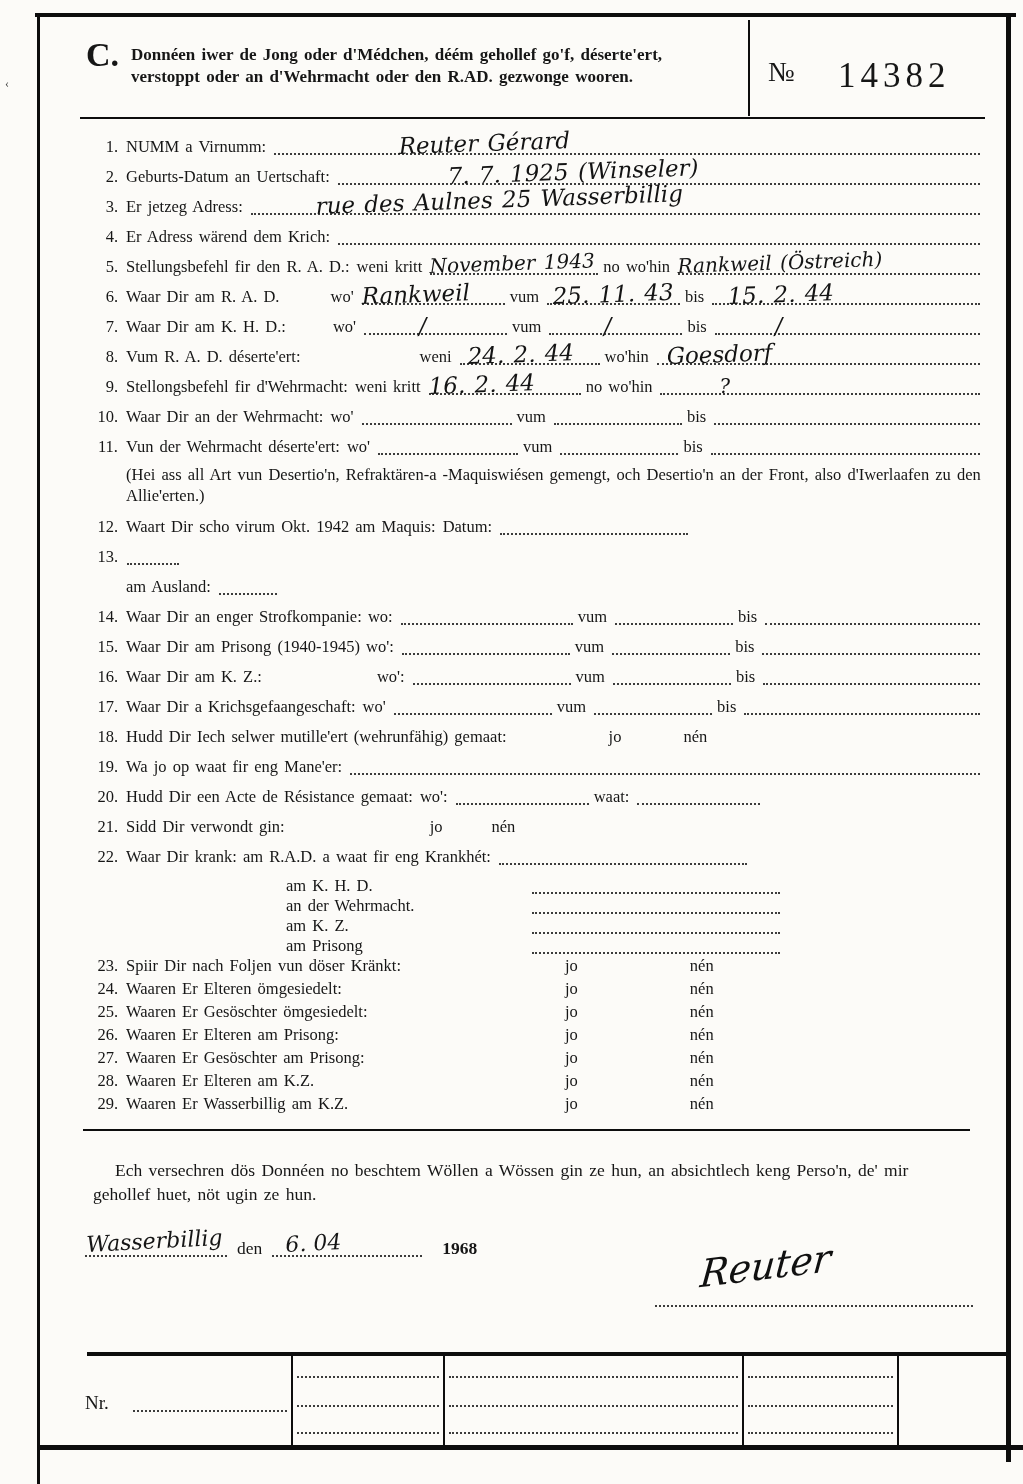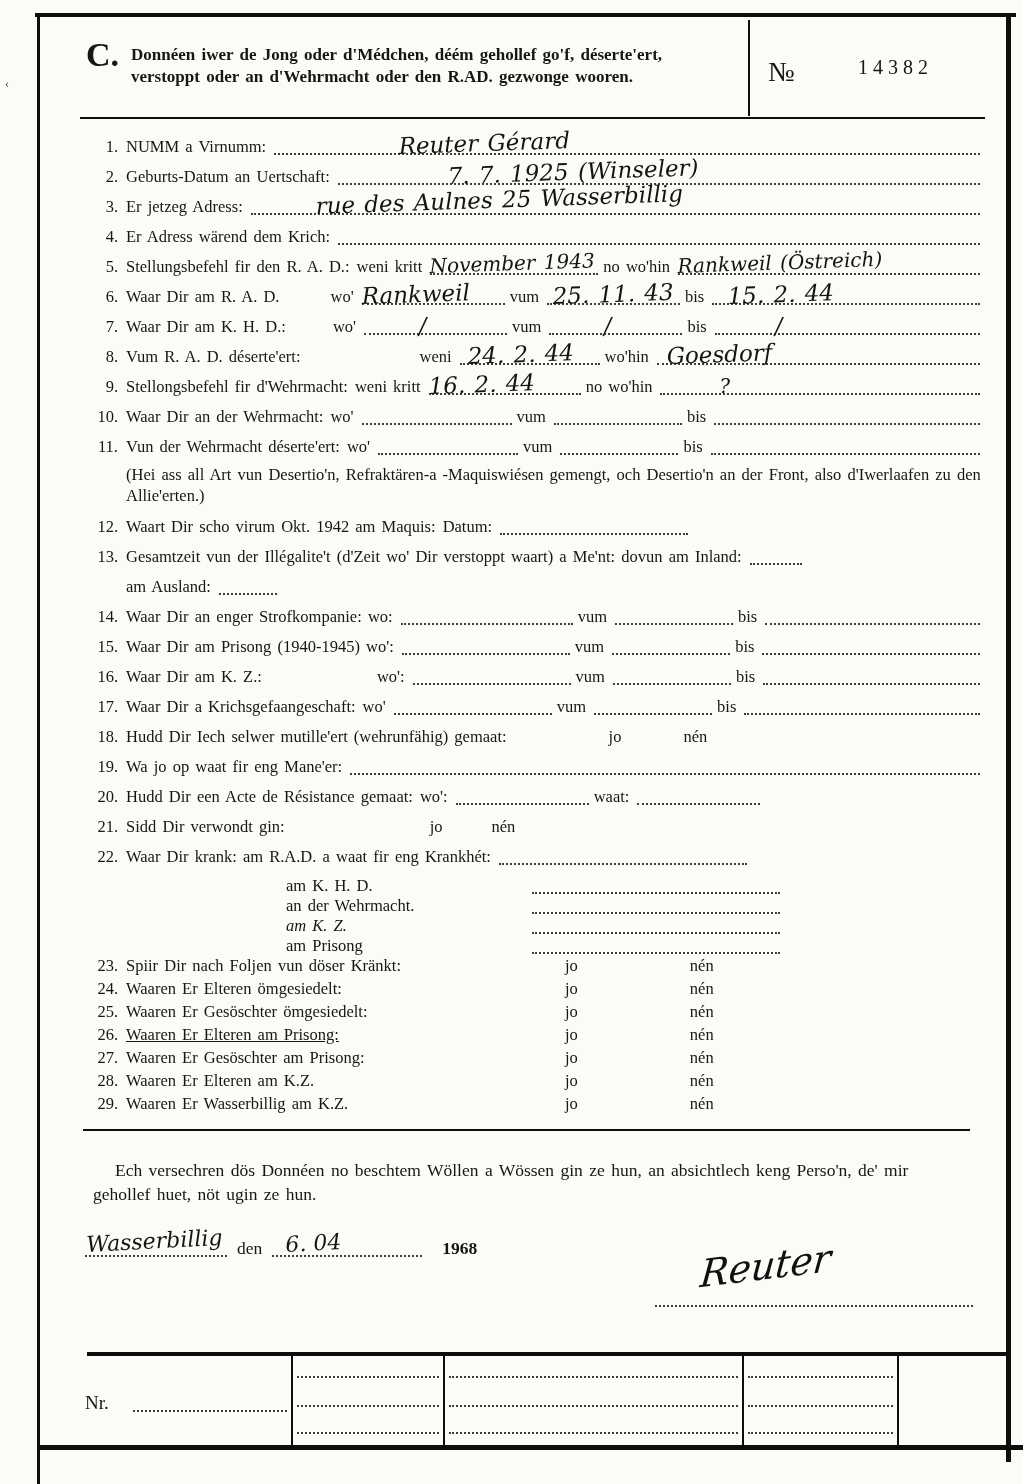--- a/index.html
+++ b/index.html
@@ -8,21 +8,21 @@
     background:#fcfbf8; color:#161616; overflow:hidden;
     font-family:"Liberation Serif", serif;
   }
   
   .ln{position:absolute; background:#0d0d0d;}
   .dotline{position:absolute; border-bottom:2px dotted #3c3c3c; height:0;}
   
   .hdr-letter{position:absolute; left:86px; top:36px; font-size:34px; font-weight:bold;}
   .hdr-desc{position:absolute; left:131px; top:44px; width:600px; font-size:17px; font-weight:bold; line-height:22px; word-spacing:2px;}
   .hdr-no{position:absolute; left:768px; top:56px; font-size:28px;}
-  .hdr-noval{position:absolute; left:858px; top:56px; font-size:20px; letter-spacing:5px;}
+  .hdr-noval{position:absolute; left:838px; top:56px; font-size:35px; letter-spacing:5px;}
   
   .rows{position:absolute; left:85px; top:136px; width:900px;}
   .row{display:flex; align-items:baseline; margin-bottom:9px; font-size:16.5px; line-height:21px; white-space:nowrap; word-spacing:2px;}
   .row.compact{margin-bottom:2.5px; line-height:20.5px;}
   .row.sub{margin-bottom:0; line-height:20px;}
   .num{flex:none; width:33px; text-align:right; padding-right:8px;}
   .lbl{flex:none; padding-right:7px;}
   .spc{flex:none;}
   .fld{flex:none; position:relative; align-self:flex-end; height:15px; margin:0 5px 2px 1px; border-bottom:2px dotted #3c3c3c;}
   .fld.grow{flex:1 1 auto;}
@@ -184,21 +184,20 @@
       </div>
       <div class="note">(Hei ass all Art vun Desertio'n, Refraktären-a -Maquiswiésen gemengt, och Desertio'n an der Front, also d'Iwerlaafen zu den Allie'erten.)</div>
       <div class="row">
         <span class="num">12.</span>
         <span class="lbl">Waart Dir scho virum Okt. 1942 am Maquis:</span>
         <span class="lbl">Datum:</span>
         <span class="fld" style="width: 188px;"></span>
       </div>
       <div class="row">
         <span class="num">13.</span>
-        <span class="lbl">Gesamtzeit vun der Illégalite't (d'Zeit wo' Dir verstoppt waart) a Me'nt: dovun am Inland:</span>
         <span class="fld" style="width: 52px;"></span>
       </div>
       <div class="row">
         <span class="num"></span>
         <span class="lbl">am Ausland:</span>
         <span class="fld" style="width: 58px;"></span>
       </div>
       <div class="row">
         <span class="num">14.</span>
         <span class="lbl">Waar Dir an enger Strofkompanie: wo:</span>
@@ -280,21 +279,21 @@
       </div>
       <div class="row sub">
         <span class="num"></span>
         <span class="spc" style="width: 160px;"></span>
         <span class="lbl" style="width: 238px; flex: 0 0 auto;">an der Wehrmacht.</span>
         <span class="fld" style="width: 248px;"></span>
       </div>
       <div class="row sub">
         <span class="num"></span>
         <span class="spc" style="width: 160px;"></span>
-        <span class="lbl" style="width: 238px; flex: 0 0 auto; font-style: italic;">am K. Z.</span>
+        <span class="lbl" style="width: 238px; flex: 0 0 auto;">am K. Z.</span>
         <span class="fld" style="width: 248px;"></span>
       </div>
       <div class="row sub">
         <span class="num"></span>
         <span class="spc" style="width: 160px;"></span>
         <span class="lbl" style="width: 238px; flex: 0 0 auto;">am Prisong</span>
         <span class="fld" style="width: 248px;"></span>
       </div>
       <div class="row compact">
         <span class="num">23.</span>
@@ -312,21 +311,21 @@
       </div>
       <div class="row compact">
         <span class="num">25.</span>
         <span class="lbl" style="width: 432px; flex: 0 0 auto;">Waaren Er Gesöschter ömgesiedelt:</span>
         <span class="lbl">jo</span>
         <span class="spc" style="width: 105px;"></span>
         <span class="lbl">nén</span>
       </div>
       <div class="row compact">
         <span class="num">26.</span>
-        <span class="lbl" style="width: 432px; flex: 0 0 auto; text-decoration: underline;">Waaren Er Elteren am Prisong:</span>
+        <span class="lbl" style="width: 432px; flex: 0 0 auto;">Waaren Er Elteren am Prisong:</span>
         <span class="lbl">jo</span>
         <span class="spc" style="width: 105px;"></span>
         <span class="lbl">nén</span>
       </div>
       <div class="row compact">
         <span class="num">27.</span>
         <span class="lbl" style="width: 432px; flex: 0 0 auto;">Waaren Er Gesöschter am Prisong:</span>
         <span class="lbl">jo</span>
         <span class="spc" style="width: 105px;"></span>
         <span class="lbl">nén</span>

